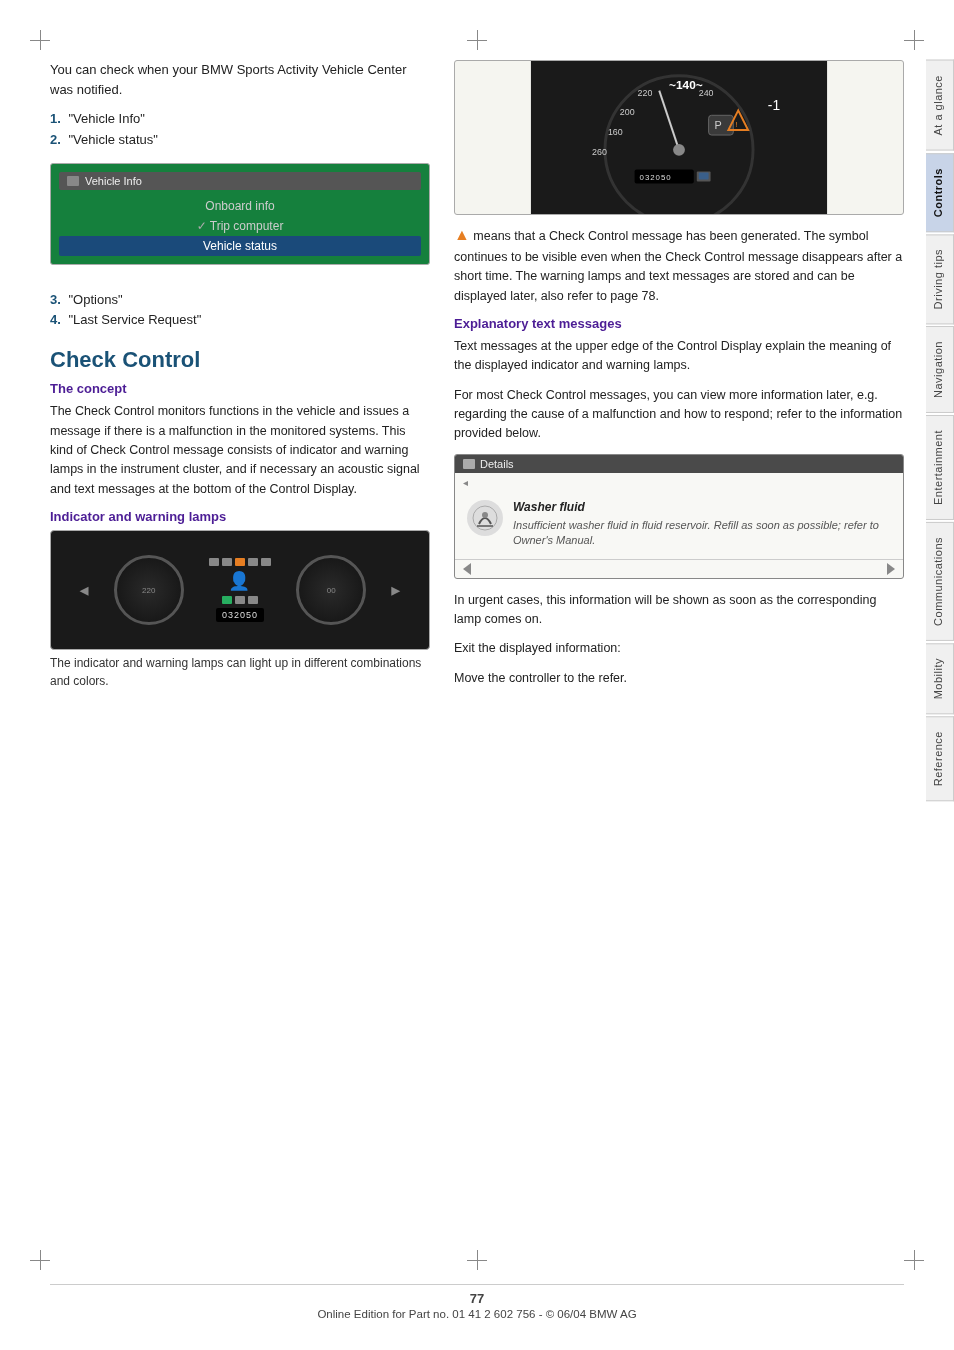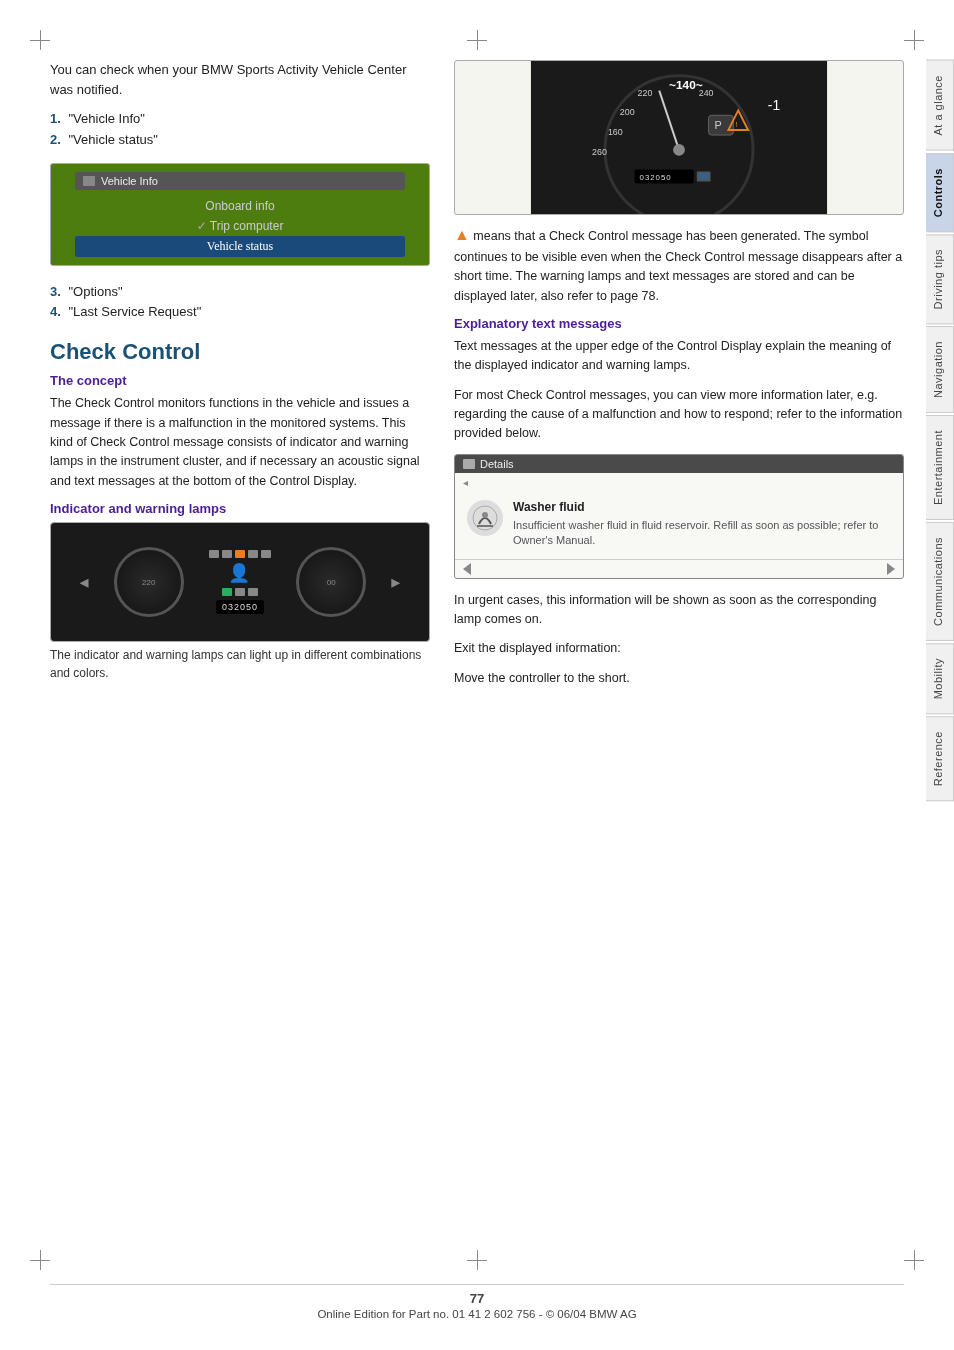--- a/index.html
+++ b/index.html
@@ -114,24 +114,24 @@
 
     .numbered-list li .num {
       color: #1a5276;
       font-weight: bold;
       margin-right: 4px;
     }
 
     
     .screenshot-box {
       border: 1px solid #aaa;
-      background: #4d7c0f;
+      background: #15803d;
       border-radius: 3px;
-      margin-bottom: 16px;
-      padding: 8px 24px;
+      margin-bottom: 25px;
+      padding: 8px 8px;
       color: #fff;
       font-size: 12px;
     }
 
     .screenshot-box .screen-title {
       background: #555;
       color: #eee;
       padding: 3px 8px;
       font-size: 11px;
       margin-bottom: 6px;
@@ -152,21 +152,20 @@
       padding: 3px 8px;
       font-size: 12px;
       color: #ccc;
       text-align: center;
     }
 
     .screen-menu-item.selected {
       background: #1a4a7a;
       color: #fff;
       border-radius: 2px;
-      font-family: Liberation Serif, serif;
     }
 
     .screen-menu-item.checkmarked::before {
       content: '✓ ';
       color: #aaa;
     }
 
     
     .section-title {
       font-size: 22px;
@@ -341,20 +340,21 @@
       display: flex;
       align-items: center;
       justify-content: center;
       font-size: 18px;
       color: #555;
       flex-shrink: 0;
     }
 
     .details-text-area {
       flex: 1;
+      font-style: italic;
     }
 
     .details-label {
       font-size: 12px;
       font-weight: bold;
       margin-bottom: 4px;
       color: #222;
     }
 
     .details-desc {
@@ -601,21 +601,21 @@
           </div>
         </div>
         <div class="details-nav">
           <div style="width:0;height:0;border-top:6px solid transparent;border-bottom:6px solid transparent;border-right:8px solid #888;"></div>
           <div style="width:0;height:0;border-top:6px solid transparent;border-bottom:6px solid transparent;border-left:8px solid #888;"></div>
         </div>
       </div>
 
       <p class="right-body-text">In urgent cases, this information will be shown as soon as the corresponding lamp comes on.</p>
       <p class="right-body-text">Exit the displayed information:</p>
-      <p class="right-body-text">Move the controller to the short.</p>
+      <p class="right-body-text">Move the controller to the refer.</p>
 
     </div>
   </div>
 </div>
 
 <div class="page-footer">
   <span class="page-number">77</span>
   <span>Online Edition for Part no. 01 41 2 602 756 - © 06/04 BMW AG</span>
 </div>
 

